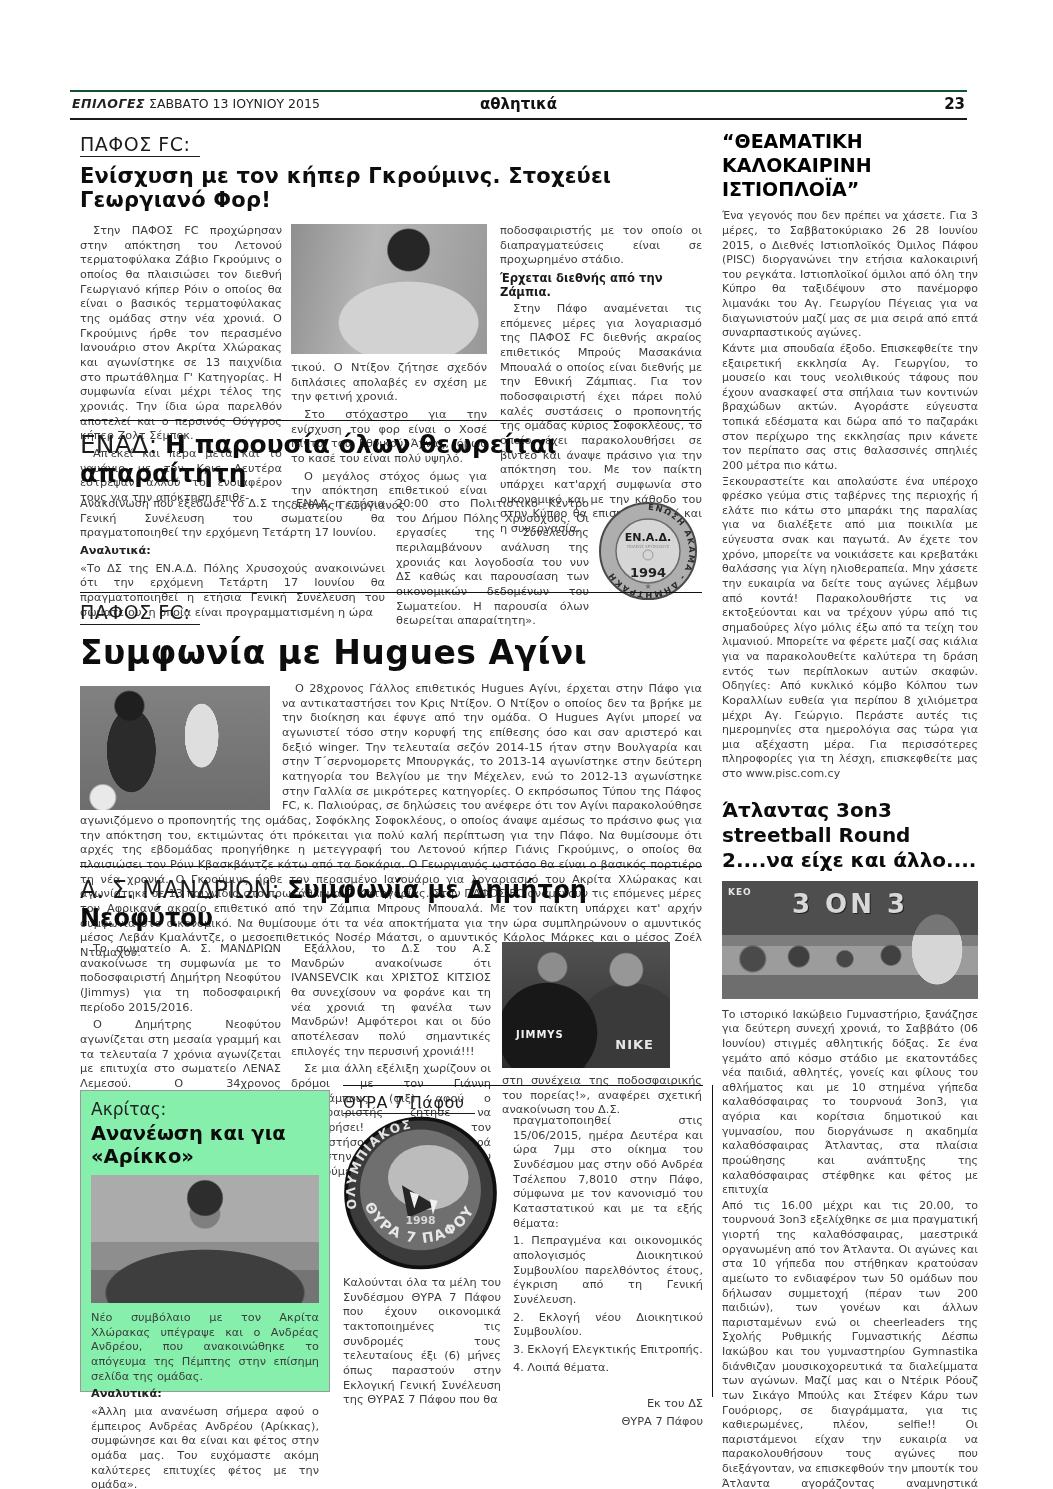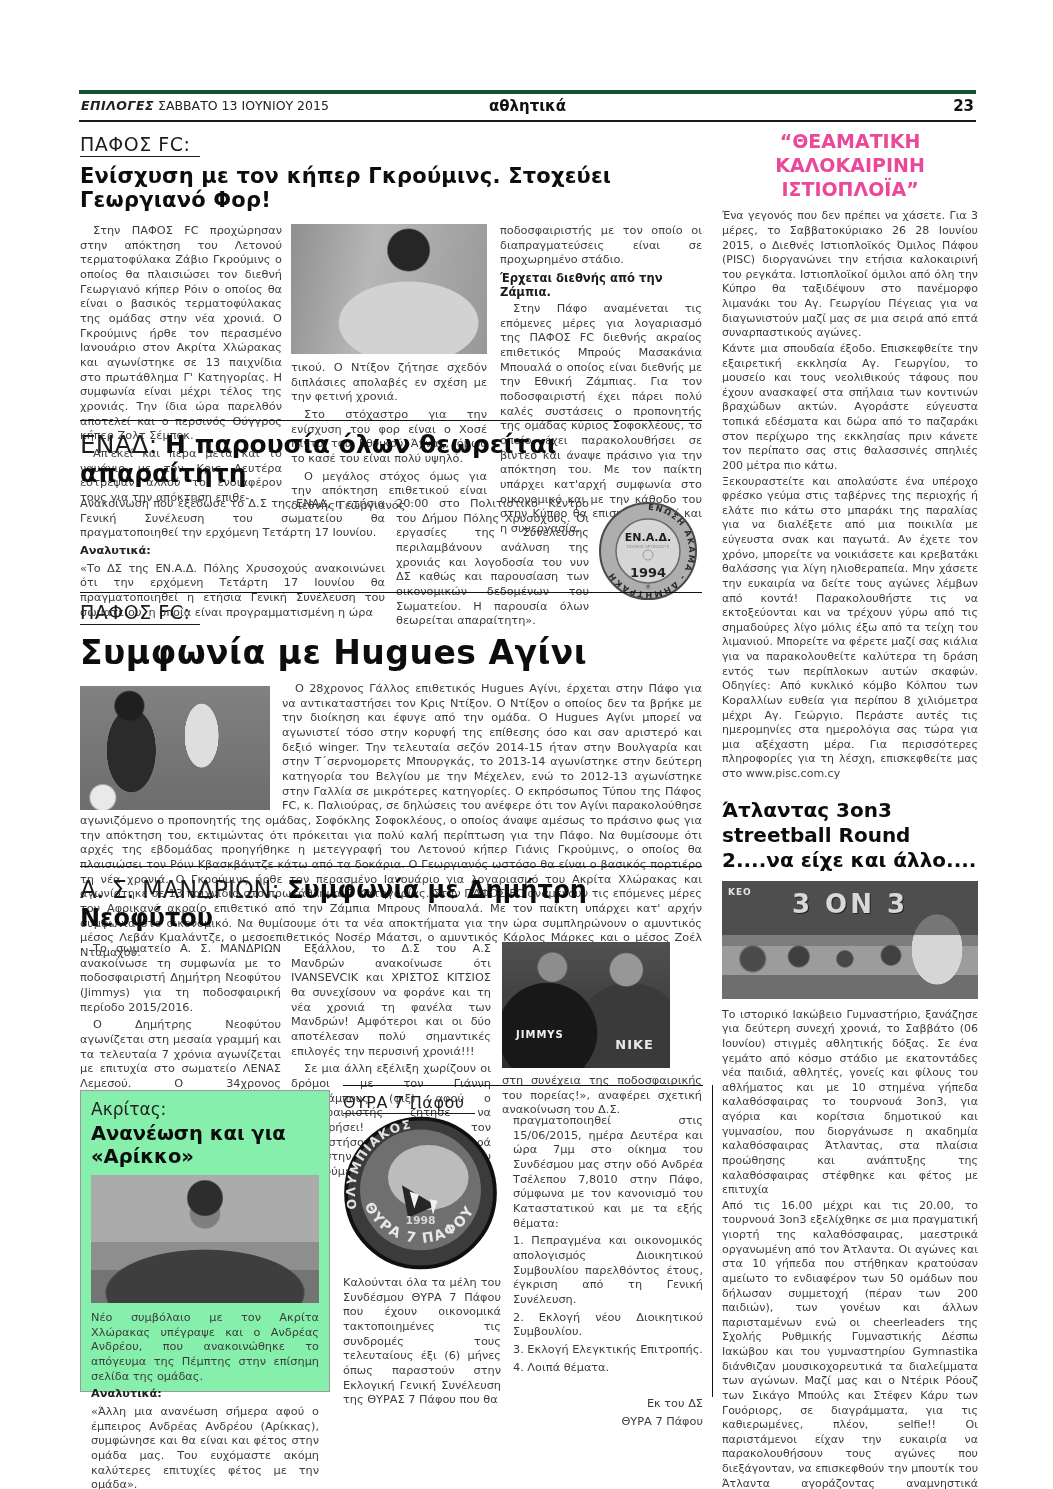--- a/index.html
+++ b/index.html
@@ -1,21 +1,21 @@
 <!DOCTYPE html>
 <html><head>
 <meta charset="utf-8">
 <style>
   html,body{margin:0;padding:0;background:#e8e8e8;}
   .page{position:relative;width:1053px;height:1489px;margin:0 auto;background:#ffffff;
         font-family:"DejaVu Sans",sans-serif;color:#2e2e2e;overflow:hidden;}
 
   
-  .hdr{position:absolute;left:79px;top:90px;width:897px;height:26px;
-       border-top:4px solid #14532d;border-bottom:2px solid #1a1a1a;}
+  .hdr{position:absolute;left:70px;top:90px;width:897px;height:26px;
+       border-top:2px solid #14532d;border-bottom:2px solid #1a1a1a;}
   .hdr-left{position:absolute;left:2px;top:4px;font-size:12.5px;color:#222;white-space:nowrap;}
   .hdr-brand{font-weight:bold;font-style:italic;letter-spacing:.5px;}
   .hdr-section{position:absolute;left:0;right:0;top:3px;text-align:center;font-weight:bold;font-size:15px;color:#111;}
   .hdr-page{position:absolute;right:2px;top:3px;font-weight:bold;font-size:15px;color:#111;}
 
   
   .kicker{display:inline-block;font-size:19px;color:#1c1c1c;letter-spacing:.5px;
           border-bottom:1.5px solid #1c1c1c;padding:0 10px 1px 0;}
   .bp{font-size:11.3px;line-height:1.3;color:#3c3c3c;text-align:justify;margin:0 0 3px 0;}
   .ind{text-indent:13px;}
@@ -99,21 +99,21 @@
   .thy{position:absolute;left:343px;top:1085px;width:360px;border-top:1.2px solid #111;padding-top:7px;}
   .thy .headline{font-size:15.5px;font-weight:800;color:#0c0c0c;margin:5px 0 10px 0;letter-spacing:.2px;}
   .thy .kicker{font-size:16px;}
   .thy .colL{width:158px;margin-right:12px;}
   .thy .colR{width:190px;}
   .thy .signoff{text-align:right;margin-top:22px;}
   .vrule{position:absolute;left:712px;top:1085px;height:312px;border-left:1.2px solid #111;width:0;}
 
   
   .side{position:absolute;left:722px;top:130px;width:256px;}
-  .sail-head{font-size:19px;font-weight:800;color:#ec4899;text-align:center;line-height:1.25;margin:0 0 8px 0;}
+  .sail-head{font-size:19px;font-weight:800;color:#000000;text-align:left;line-height:1.25;margin:0 0 8px 0;}
   .side .bp{font-size:11px;line-height:1.33;margin-bottom:1px;}
   .atl-head{font-size:20px;font-weight:700;color:#0c0c0c;line-height:1.25;margin:16px 0 8px 0;}
   .atl-photo{width:256px;height:118px;margin:0 0 9px 0;}
   .atl-banner{position:absolute;left:0;top:0;right:0;height:46%;background:rgba(40,40,40,.55);}
   .atl-3on3{position:absolute;left:50%;top:8px;transform:translateX(-50%);
             font-size:26px;font-weight:800;color:#d8d8d8;letter-spacing:3px;text-shadow:1px 1px 0 #222;}
   .atl-keo{position:absolute;left:6px;top:6px;font-size:9px;font-weight:bold;color:#e5e5e5;letter-spacing:1px;}
 
   svg text{font-family:"DejaVu Sans",sans-serif;}
 </style>

